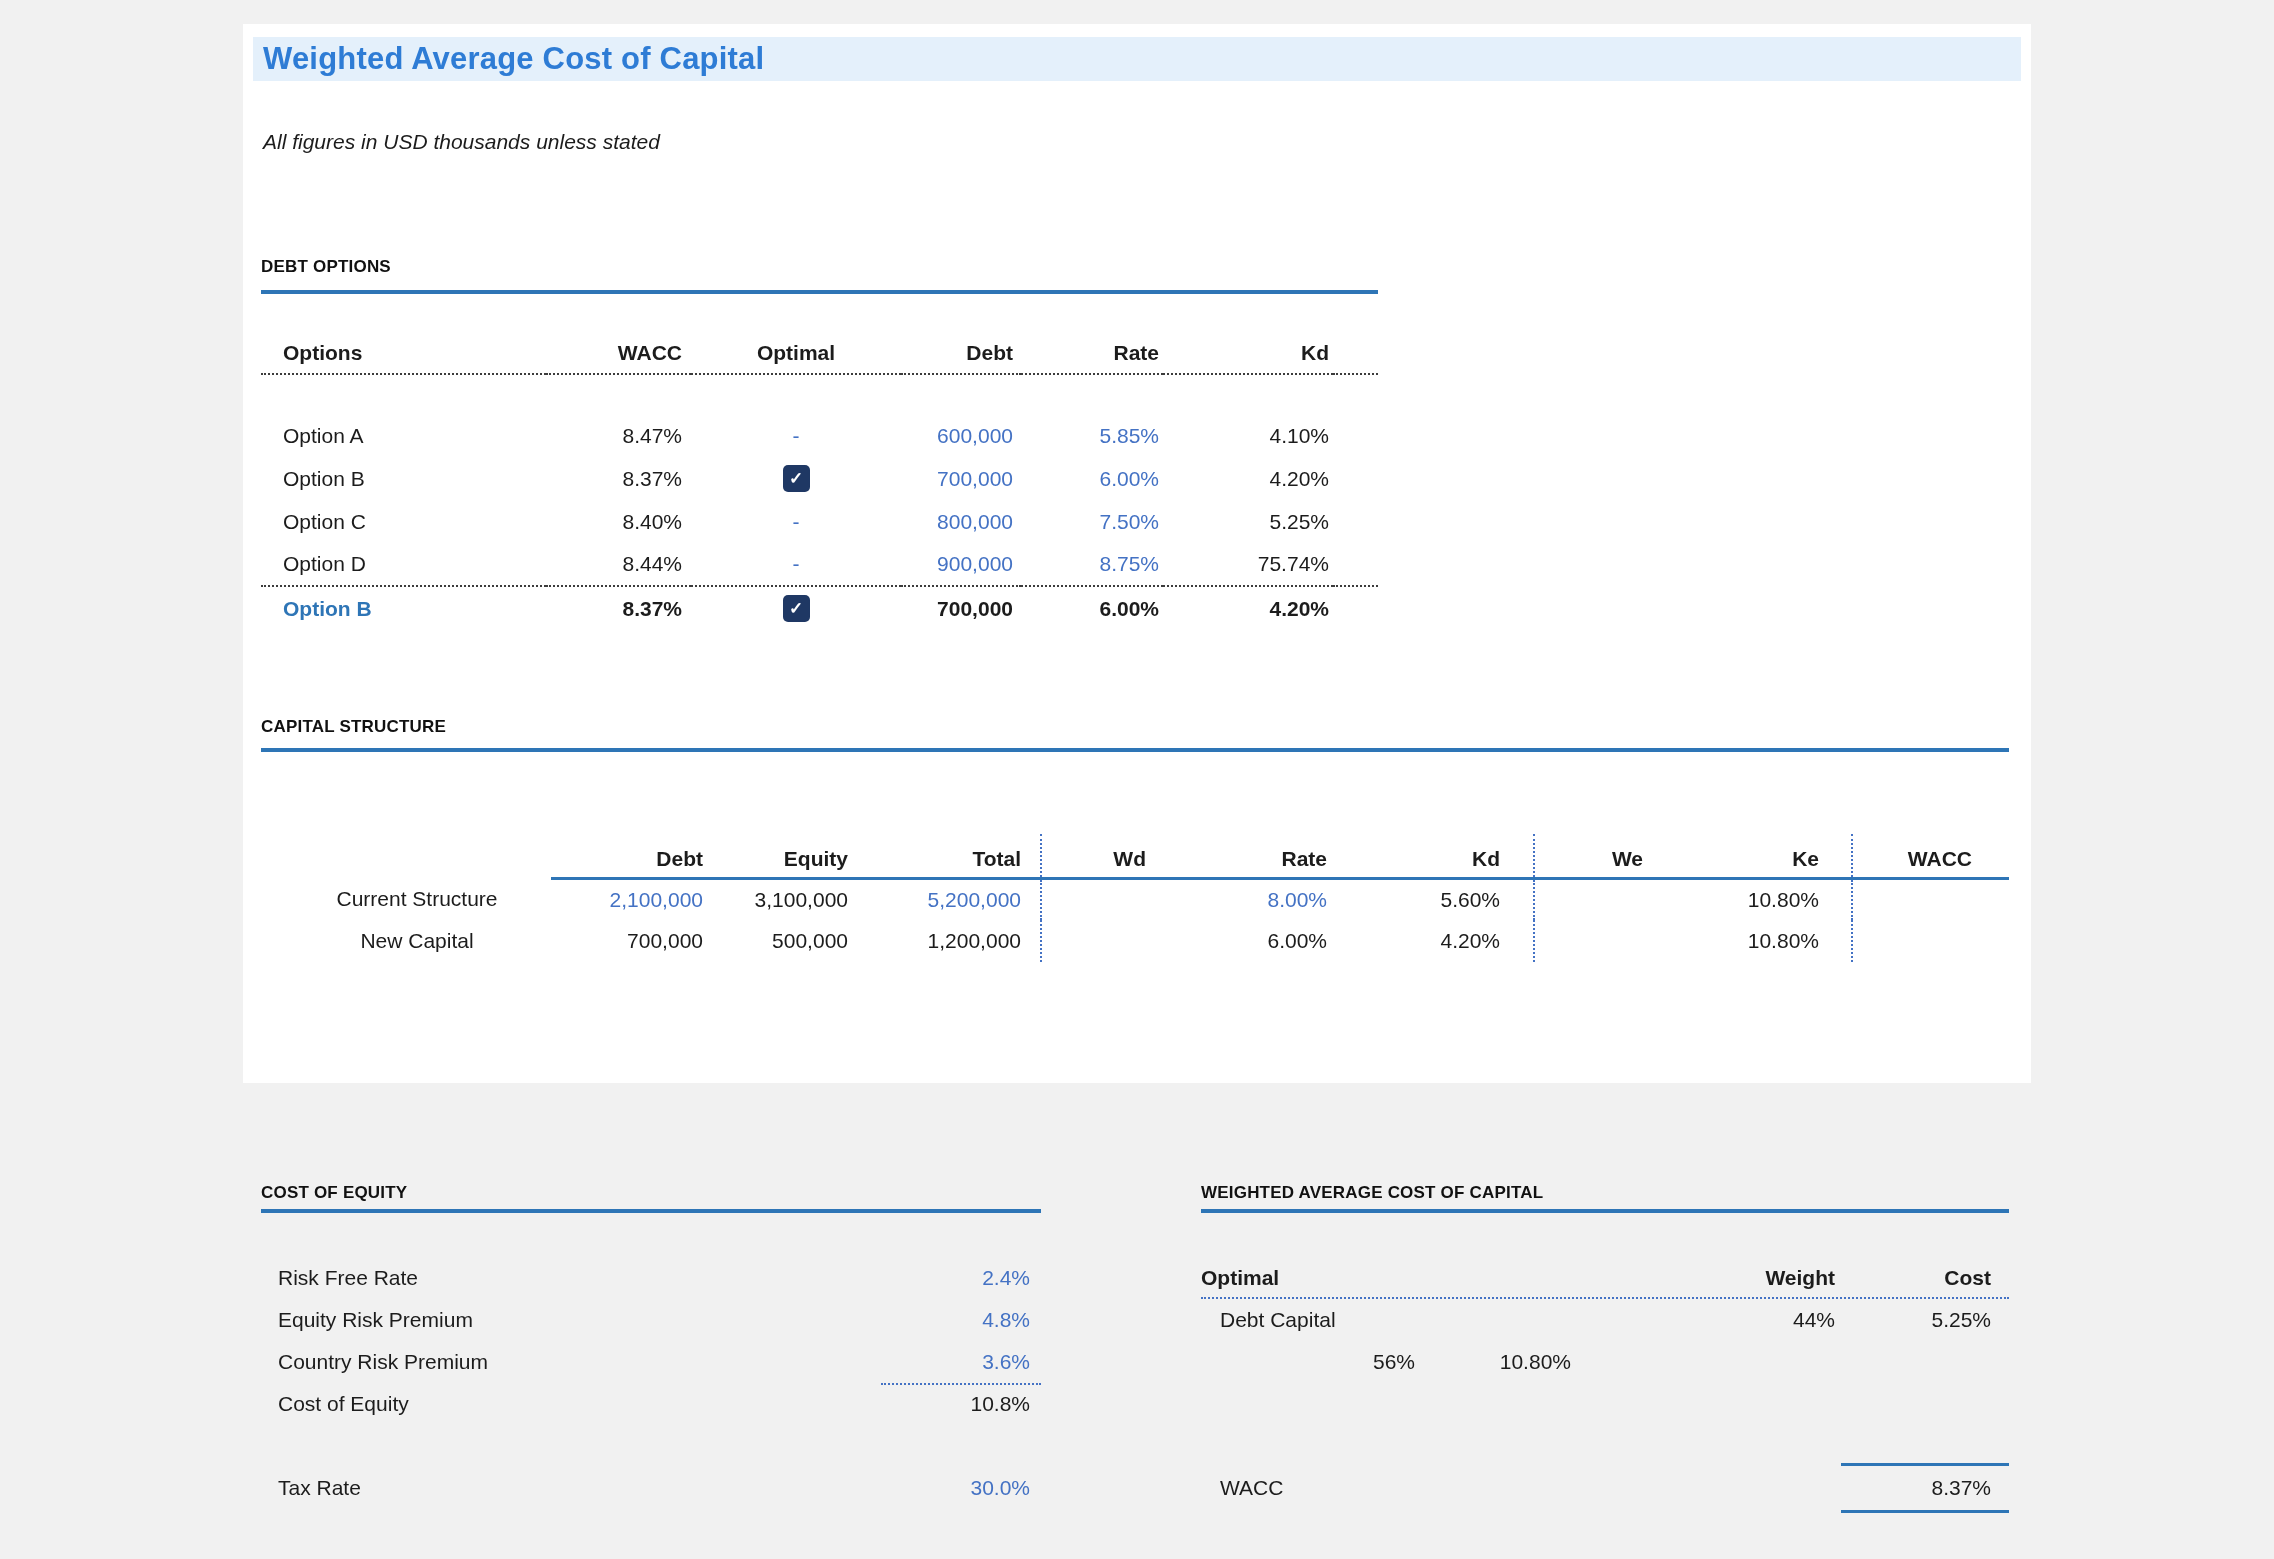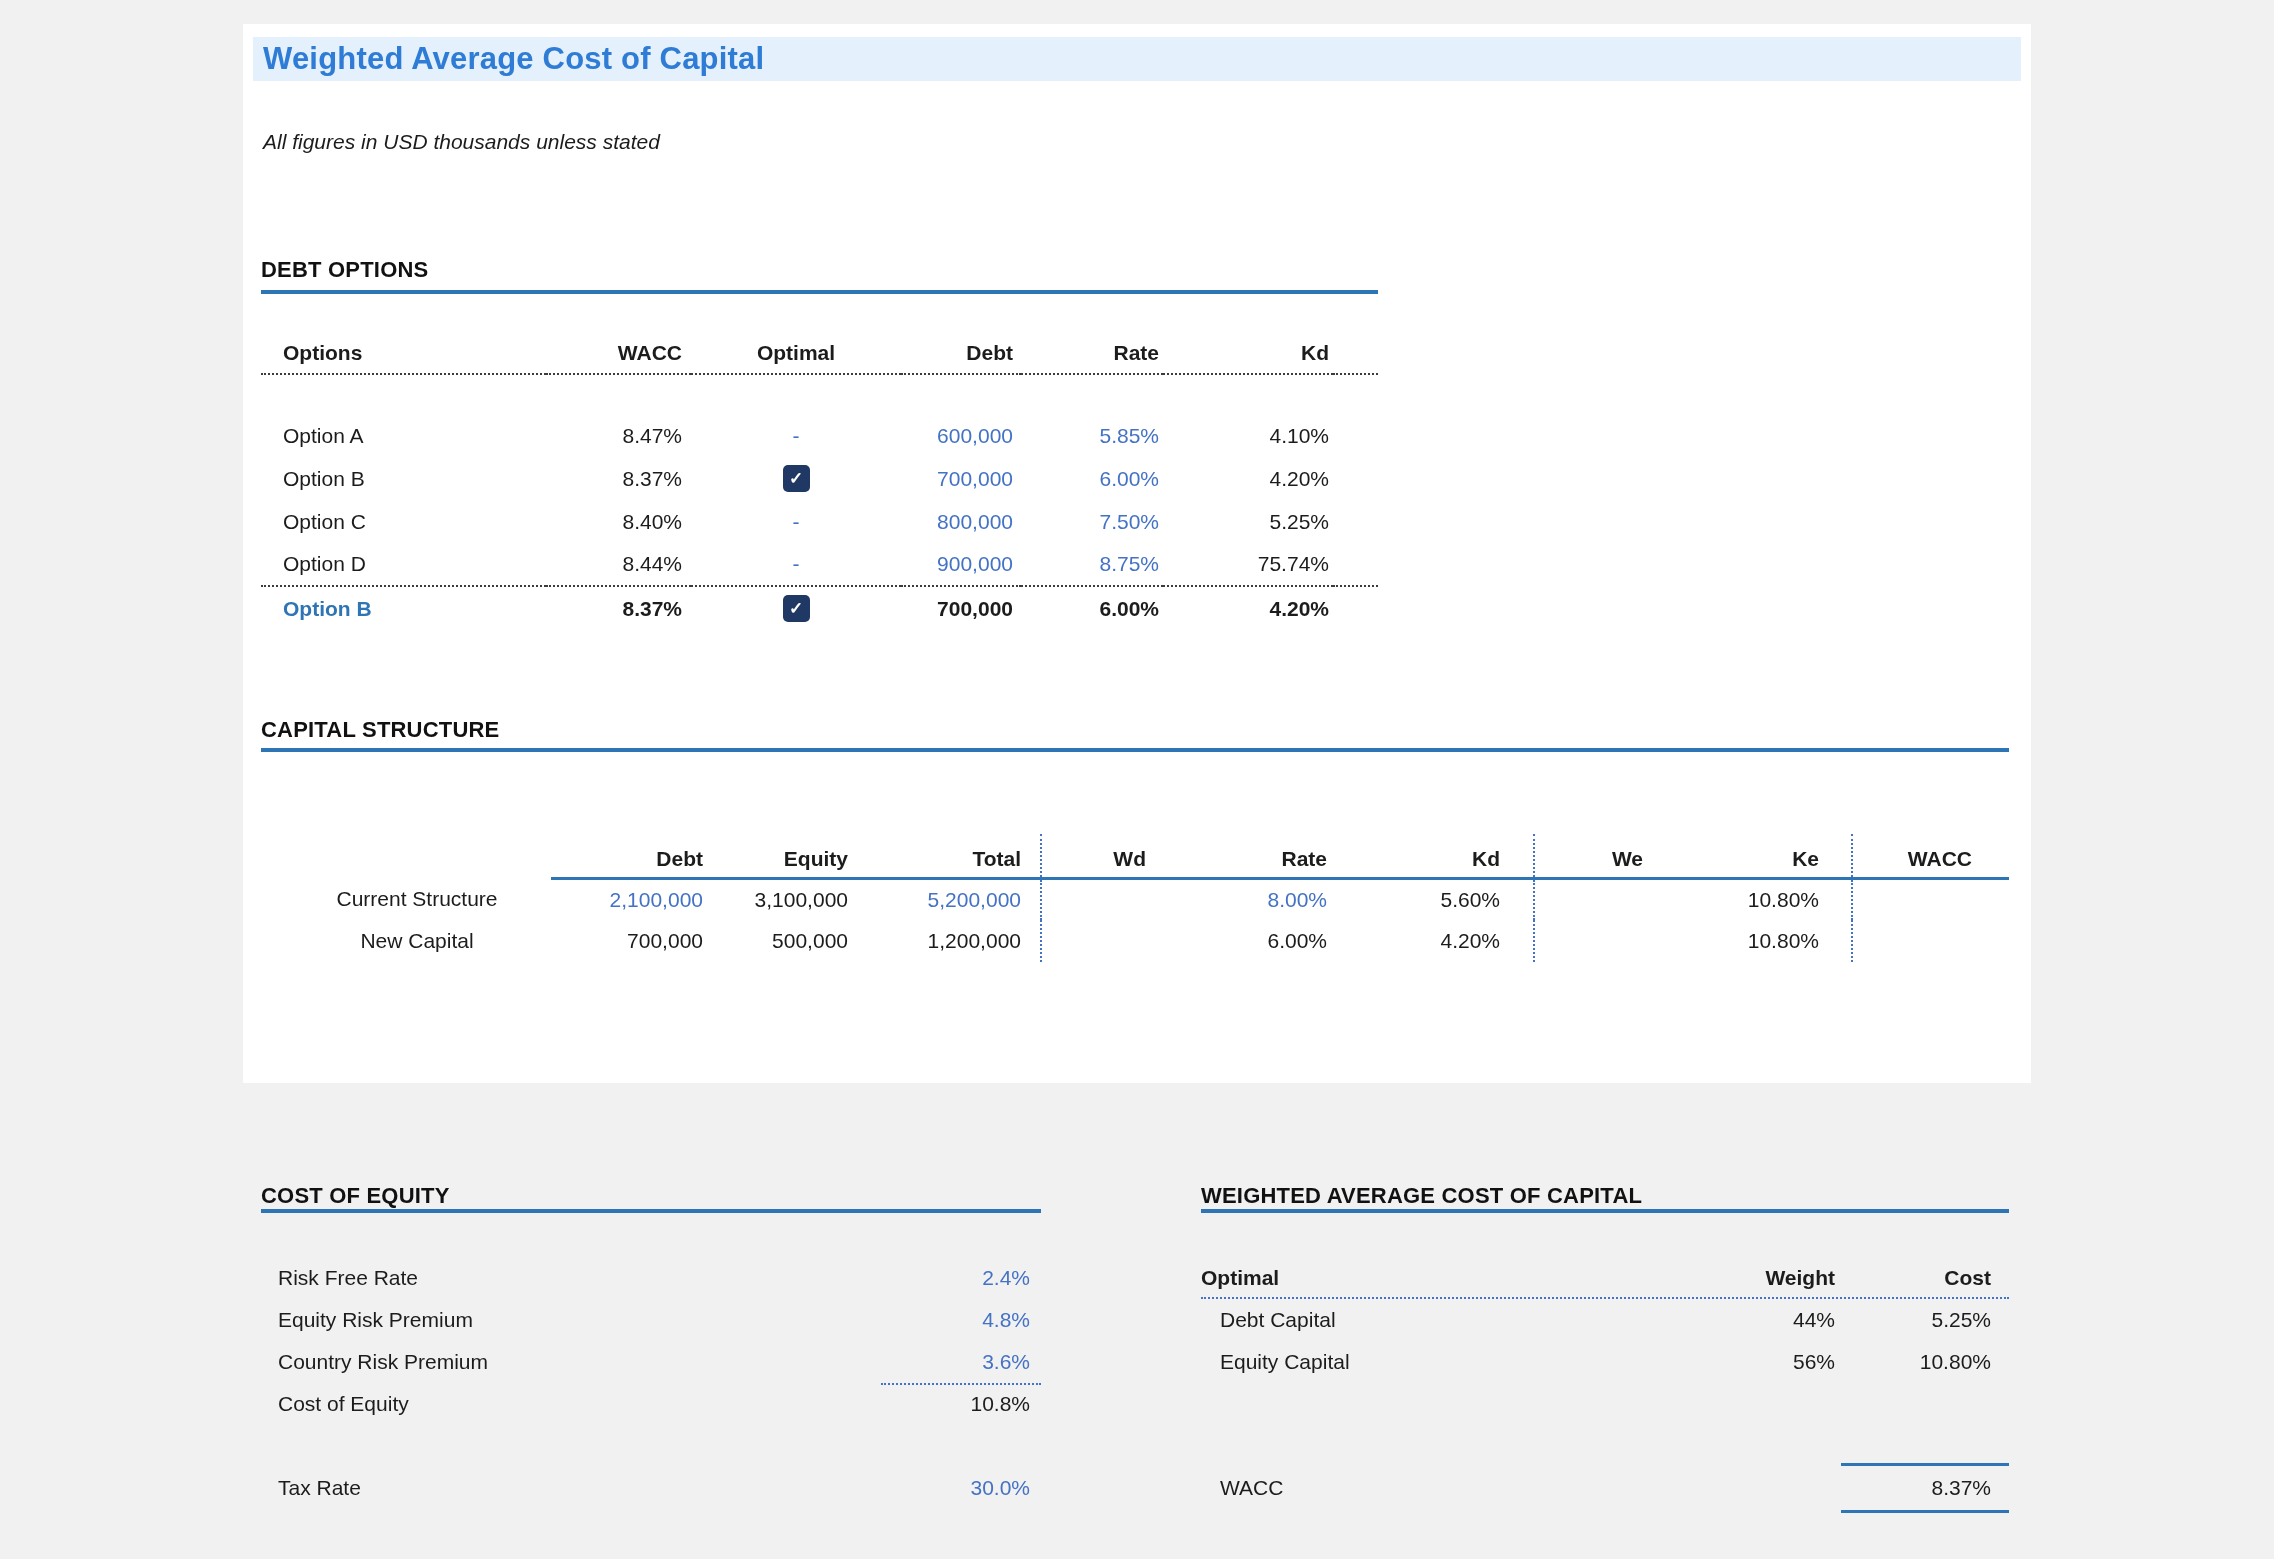--- a/index.html
+++ b/index.html
@@ -4,21 +4,21 @@
 <style>
   * { margin:0; padding:0; box-sizing:border-box; }
   html,body { width:2274px; height:1559px; overflow:hidden; }
   body { background:#F1F1F1; font-family:"Liberation Sans", sans-serif; color:#1C1C1C; position:relative; }
   .content { position:absolute; left:243px; top:24px; width:1788px; height:1059px; background:#FFFFFF; }
 
   .title-band { position:absolute; left:10px; top:13px; width:1768px; height:44px; background:#E4F0FB; display:flex; align-items:center; }
   .title-band h1 { font-size:31px; font-weight:bold; color:#2E7CD5; padding-left:10px; letter-spacing:.2px; }
   .subtitle { position:absolute; left:20px; top:106px; font-size:21px; font-style:italic; color:#1C1C1C; }
 
-  .section-title { position:absolute; font-size:22px; font-weight:bold; color:#111111; letter-spacing:.2px; white-space:nowrap; }
+  .section-title { position:absolute; font-size:17px; font-weight:bold; color:#111111; letter-spacing:.2px; white-space:nowrap; }
   .rule { position:absolute; height:4px; background:#2E75B6; }
 
   table { border-collapse:collapse; table-layout:fixed; }
   th, td { font-size:21px; font-weight:normal; padding:0; white-space:nowrap; vertical-align:middle; }
   .num { text-align:right; padding-right:8px; }
   .center { text-align:center; }
   .blue { color:#4472C4; }
   .blue-bold { color:#2E75B6; font-weight:bold; }
 
   
@@ -256,21 +256,20 @@
       <span class="wacc-label head-label">Optimal</span>
       <span class="wacc-weight">Weight</span>
       <span class="wacc-cost">Cost</span>
     </div>
     <div class="wacc-row">
       <span class="wacc-label indent">Debt Capital</span>
       <span class="wacc-weight">44%</span>
       <span class="wacc-cost">5.25%</span>
     </div>
     <div class="wacc-row">
-      <span class="wacc-label indent">Equity Capital</span>
       <span class="wacc-weight">56%</span>
       <span class="wacc-cost">10.80%</span>
     </div>
   </div>
 
   <div class="wacc-result">
     <span class="wacc-result-label">WACC</span>
     <span class="wacc-result-value">8.37%</span>
   </div>
 

